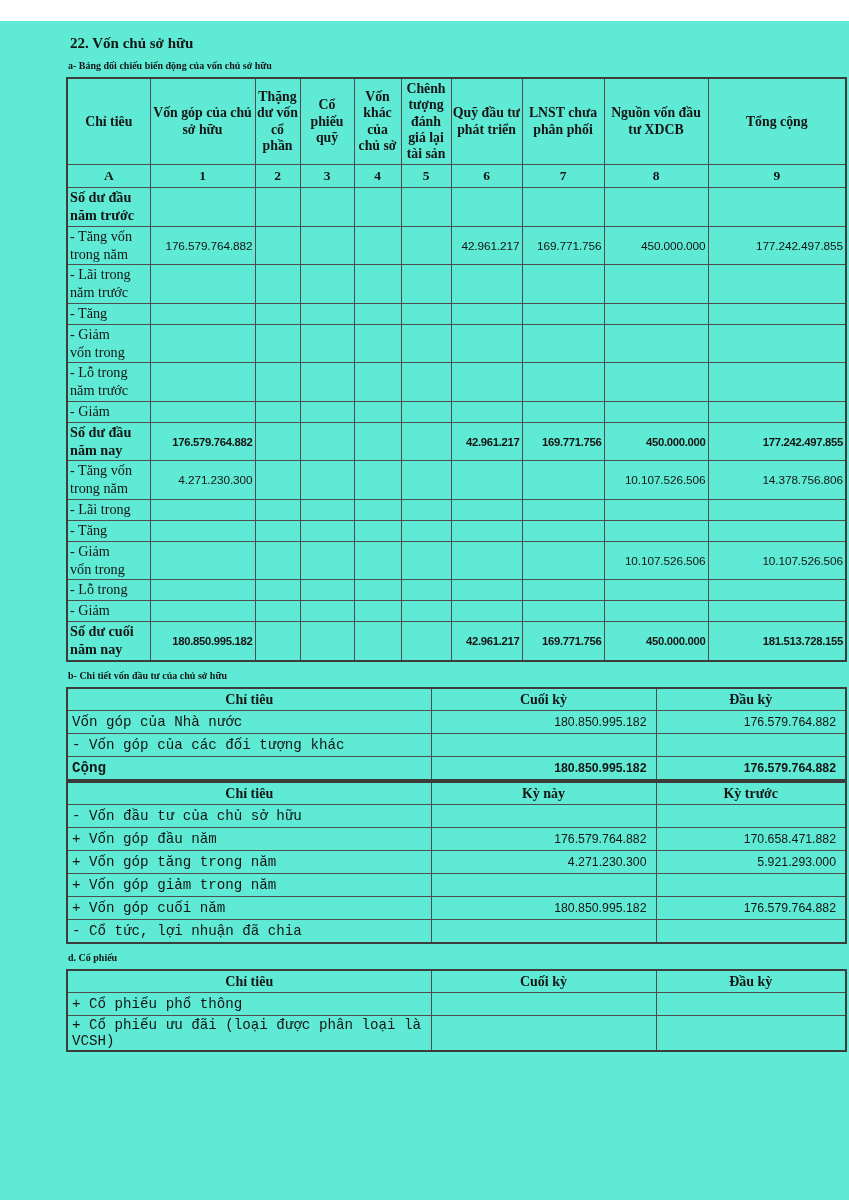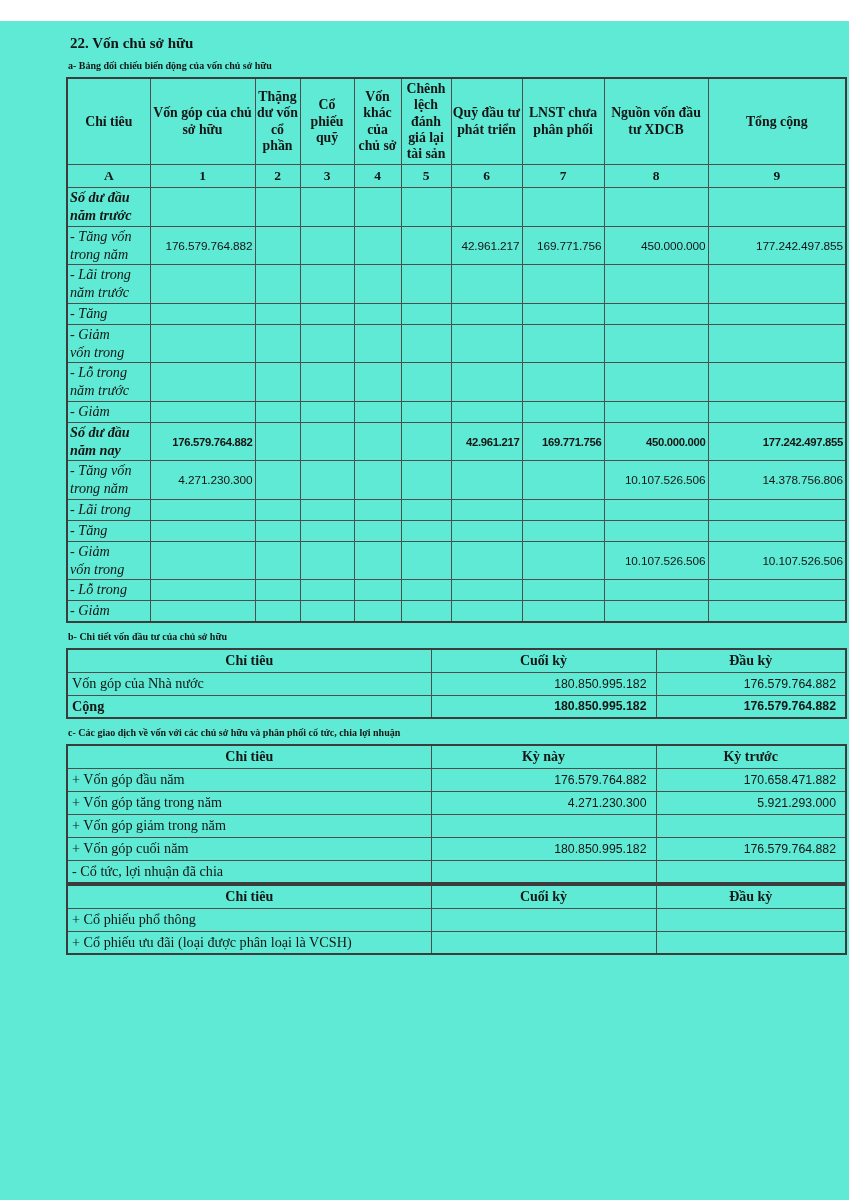--- a/index.html
+++ b/index.html
@@ -25,36 +25,35 @@
     padding: 2px 1px; font-size: 13.8px; line-height: 1.18;
   }
   .tbl-a tr.idx td {
     height: 23px; text-align: center; font-weight: bold;
     font-size: 13.5px; vertical-align: middle;
   }
   .tbl-a tbody td { height: 21px; vertical-align: middle; }
   .tbl-a td.lbl {
     font-size: 14.2px; line-height: 1.25; padding: 1px 1px 1px 2px;
     white-space: pre-line;
-    font-style: italic;
   }
   .tbl-a td.lbl.hd { font-weight: bold; }
   .tbl-a td.num {
     font-family: "Liberation Sans", sans-serif; font-size: 11.8px;
     text-align: right; padding: 1px 2px; letter-spacing: -0.1px; white-space: nowrap;
   }
   .tbl-a tr.bold td { font-weight: bold; }
   .tbl-a tr.bold td.num { font-size: 11.3px; letter-spacing: -0.3px; }
 
   
   .tbl-s th {
     height: 23px; font-weight: bold; text-align: center; vertical-align: middle;
     font-size: 14px; padding: 1px 2px;
   }
-  .tbl-s td { height: 23px; vertical-align: middle; }
+  .tbl-s td { height: 23px; vertical-align: middle; font-family: Liberation Mono, monospace; }
   .tbl-s td.lbl { font-size: 14.2px; padding: 1px 4px; }
   .tbl-s td.num {
     font-family: "Liberation Sans", sans-serif; font-size: 12.3px;
     text-align: right; padding: 1px 9px 1px 2px; white-space: nowrap;
   }
   .tbl-s tr.bold td { font-weight: bold; }
 
   .scan-line {
     position: absolute; left: 601px; top: 1186px; width: 248px; height: 3px;
     background: linear-gradient(90deg, #ababab, #262626 45%);
@@ -83,21 +82,21 @@
           <col style="width:104px">
         <col style="width:138px">
       </colgroup>
       <thead>
         <tr class="hdr">
           <th>Chỉ tiêu</th>
           <th>Vốn góp của chủ sở hữu</th>
           <th>Thặng dư vốn cổ phần</th>
           <th>Cổ phiếu quỹ</th>
           <th>Vốn khác của chủ sở</th>
-          <th>Chênh lệch đánh giá lại tài sản</th>
+          <th>Chênh tượng đánh giá lại tài sản</th>
           <th>Quỹ đầu tư phát triển</th>
           <th>LNST chưa phân phối</th>
           <th>Nguồn vốn đầu tư XDCB</th>
           <th>Tổng cộng</th>
         </tr>
         <tr class="idx">
           <td>A</td>
           <td>1</td>
           <td>2</td>
           <td>3</td>
@@ -294,20 +293,33 @@
             <td class="num"></td>
             <td class="num"></td>
             <td class="num"></td>
             <td class="num"></td>
             <td class="num"></td>
             <td class="num"></td>
             <td class="num"></td>
             <td class="num"></td>
           </tr>
 
+          <tr class="bold">
+            <td class="lbl hd">Số dư cuối
+năm nay</td>
+            <td class="num">180.850.995.182</td>
+            <td class="num"></td>
+            <td class="num"></td>
+            <td class="num"></td>
+            <td class="num"></td>
+            <td class="num">42.961.217</td>
+            <td class="num">169.771.756</td>
+            <td class="num">450.000.000</td>
+            <td class="num">181.513.728.155</td>
+          </tr>
 
       </tbody>
     </table>
 
     <div class="sec-title">b- Chi tiết vốn đầu tư của chủ sở hữu</div>
     <table class="tbl tbl-s">
       <colgroup>
           <col style="width:364px">
           <col style="width:225px">
           <col style="width:190px">
@@ -320,46 +332,55 @@
         </tr>
       </thead>
       <tbody>
 
           <tr>
             <td class="lbl">Vốn góp của Nhà nước</td>
             <td class="num">180.850.995.182</td>
             <td class="num">176.579.764.882</td>
           </tr>
 
+          <tr>
+            <td class="lbl">- Vốn góp của các đối tượng khác</td>
+            <td class="num"></td>
+            <td class="num"></td>
+          </tr>
 
           <tr class="bold">
             <td class="lbl center">Cộng</td>
             <td class="num">180.850.995.182</td>
             <td class="num">176.579.764.882</td>
           </tr>
 
       </tbody>
     </table>
 
-    <div class="sec-title">c- Các giao dịch về vốn với các chủ sở hữu và phân phối cổ tức, chia lợi nhuận</div>
     <table class="tbl tbl-s">
       <colgroup>
           <col style="width:364px">
           <col style="width:225px">
           <col style="width:190px">
         </colgroup>
       <thead>
         <tr>
           <th>Chỉ tiêu</th>
           <th>Kỳ này</th>
           <th>Kỳ trước</th>
         </tr>
       </thead>
       <tbody>
 
+          <tr>
+            <td class="lbl">- Vốn đầu tư của chủ sở hữu</td>
+            <td class="num"></td>
+            <td class="num"></td>
+          </tr>
 
           <tr>
             <td class="lbl">+ Vốn góp đầu năm</td>
             <td class="num">176.579.764.882</td>
             <td class="num">170.658.471.882</td>
           </tr>
 
           <tr>
             <td class="lbl">+ Vốn góp tăng trong năm</td>
             <td class="num">4.271.230.300</td>
@@ -380,20 +401,21 @@
 
           <tr>
             <td class="lbl">- Cổ tức, lợi nhuận đã chia</td>
             <td class="num"></td>
             <td class="num"></td>
           </tr>
 
       </tbody>
     </table>
 
+    <div class="sec-title">d. Cổ phiếu</div>
     <table class="tbl tbl-s">
       <colgroup>
           <col style="width:364px">
           <col style="width:225px">
           <col style="width:190px">
         </colgroup>
       <thead>
         <tr>
           <th>Chỉ tiêu</th>
           <th>Cuối kỳ</th>

